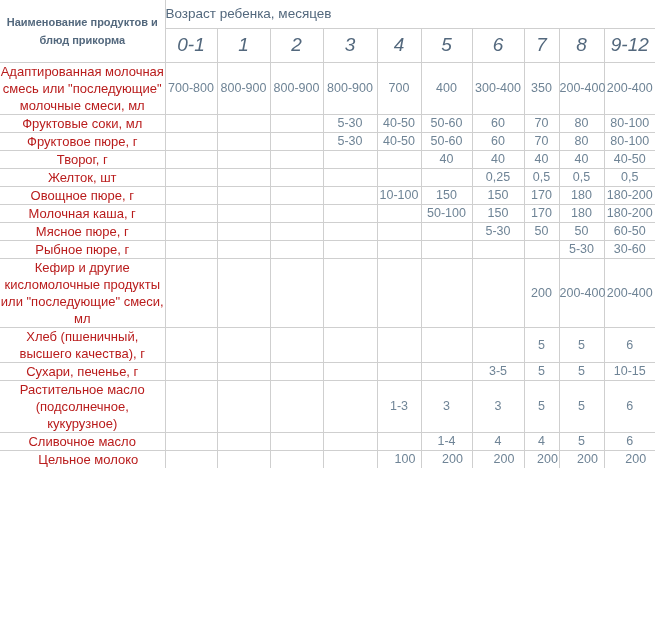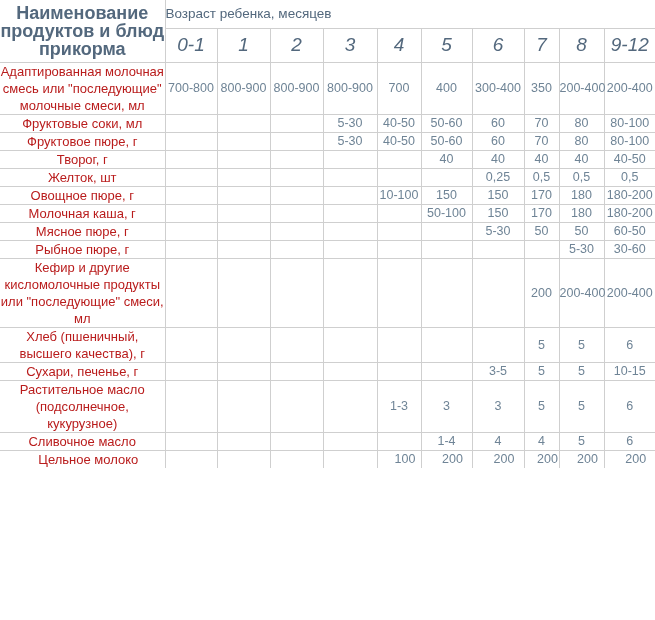--- a/index.html
+++ b/index.html
@@ -35,21 +35,21 @@
     border-right: none;
   }
   table.feeding-table tr:last-child > td {
     border-bottom: none;
     padding-left: 12px;
   }
 
   
   th.name-head {
     width: 165px;
-    font-size: 18px;
+    font-size: 11px;
     font-weight: bold;
     color: #53687d;
     text-align: center;
     line-height: 18px;
     padding: 6px 8px 7px 8px;
     margin-left: 13px;
   }
   th.age-group-head {
     font-size: 13.5px;
     font-weight: normal;

